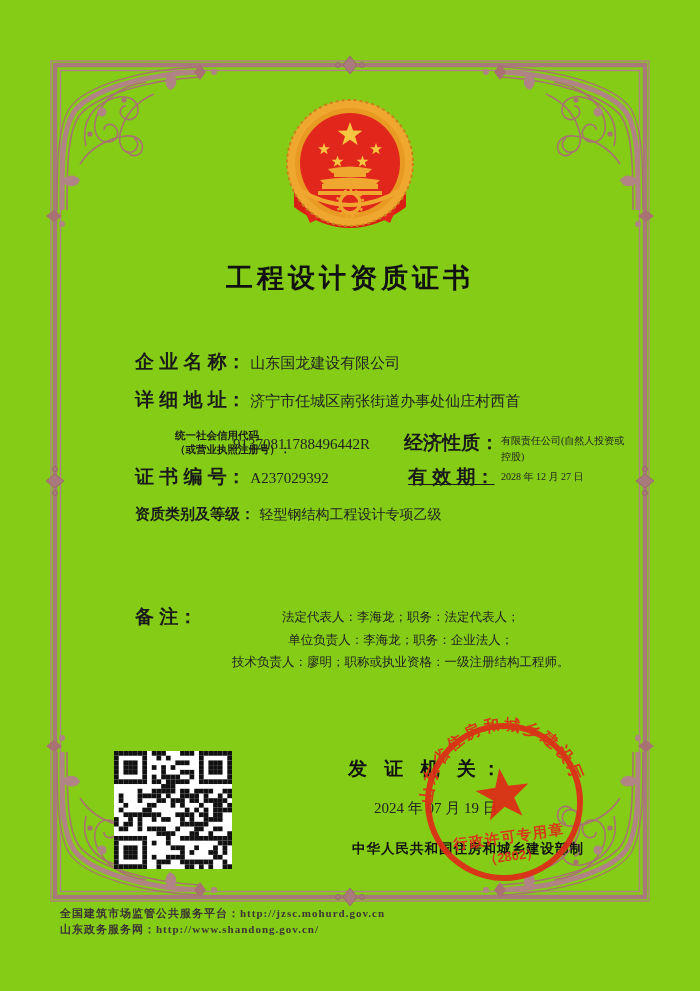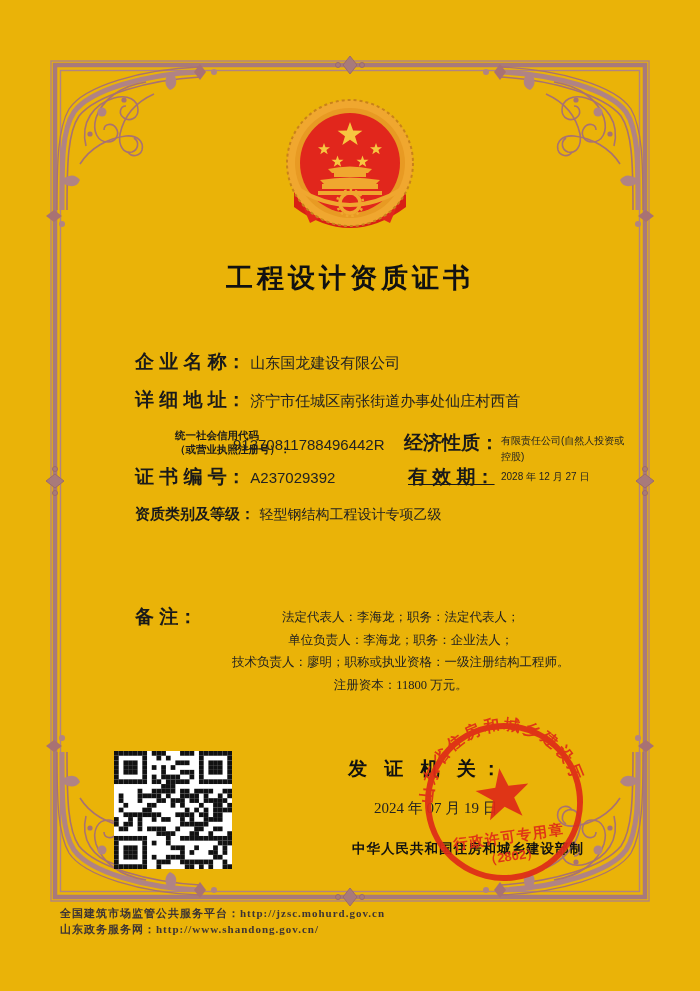--- a/index.html
+++ b/index.html
@@ -1,35 +1,35 @@
 <!DOCTYPE html>
 <html><head>
 <meta charset="utf-8">
 <style>
   html,body{margin:0;padding:0;background:#888;}
   .page{
-    position:relative;width:700px;height:991px;background:#eab308;
+    position:relative;width:700px;height:991px;background:#84cc16;
     margin:0 auto;overflow:hidden;
     font-family:"Liberation Sans",sans-serif;color:#2b2b2b;
   }
   .abs{position:absolute;}
   
   svg.frame{position:absolute;left:0;top:0;pointer-events:none;}
   
   .emblem{position:absolute;left:283px;top:93px;width:134px;height:150px;}
   
   .title{
     position:absolute;left:0;top:260px;width:700px;text-align:center;
     font-size:27px;font-weight:bold;letter-spacing:4px;color:#111;
   }
   .lbl{font-weight:bold;color:#1a1a1a;white-space:nowrap;}
   .lbl-lg{font-size:19px;}
   .lbl-md{font-size:15px;}
   .lbl-sm{font-size:10.5px;line-height:1.35;}
-  .val{font-family:Liberation Sans, sans-serif;color:#222;}
+  .val{font-family:Liberation Serif, serif;color:#222;}
   .val-md{font-size:15px;}
   .val-sm{font-size:10px;line-height:1.6;}
   .remarks-lines div{font-family:"Liberation Serif",serif;font-size:12.5px;line-height:1.8;color:#222;}
   .issuing-label{font-size:19px;font-weight:bold;letter-spacing:6px;color:#111;}
   .issue-date{font-family:"Liberation Serif",serif;font-size:15px;color:#222;}
   .made-by{font-size:13.5px;font-weight:bold;letter-spacing:1px;color:#111;}
   .footer{
     position:absolute;left:60px;top:906px;
     font-family:"Liberation Serif",serif;font-weight:bold;font-size:11px;
     color:#3d3434;line-height:1.45;letter-spacing:1px;
@@ -155,21 +155,20 @@
   <div class="abs" style="left:135px;top:505px;">
     <span class="lbl lbl-md">资质类别及等级：</span>
     <span class="val" style="font-size:14px;">轻型钢结构工程设计专项乙级</span>
   </div>
 
   <div class="abs lbl lbl-lg" style="left:135px;top:604px;">备  注：</div>
   <div class="abs remarks-lines" style="left:232px;top:606px;text-align:center;">
     <div>法定代表人：李海龙；职务：法定代表人；</div>
     <div>单位负责人：李海龙；职务：企业法人；</div>
     <div>技术负责人：廖明；职称或执业资格：一级注册结构工程师。</div>
-    <div>注册资本：11800 万元。</div>
   </div>
 
   <div class="qr" id="qr"><svg width="118" height="118" viewBox="0 0 118 118">
         <rect x="0.00" y="0.00" width="4.72" height="4.72" fill="#111"></rect>
         <rect x="4.72" y="0.00" width="4.72" height="4.72" fill="#111"></rect>
         <rect x="9.44" y="0.00" width="4.72" height="4.72" fill="#111"></rect>
         <rect x="14.16" y="0.00" width="4.72" height="4.72" fill="#111"></rect>
         <rect x="18.88" y="0.00" width="4.72" height="4.72" fill="#111"></rect>
         <rect x="23.60" y="0.00" width="4.72" height="4.72" fill="#111"></rect>
         <rect x="28.32" y="0.00" width="4.72" height="4.72" fill="#111"></rect>

